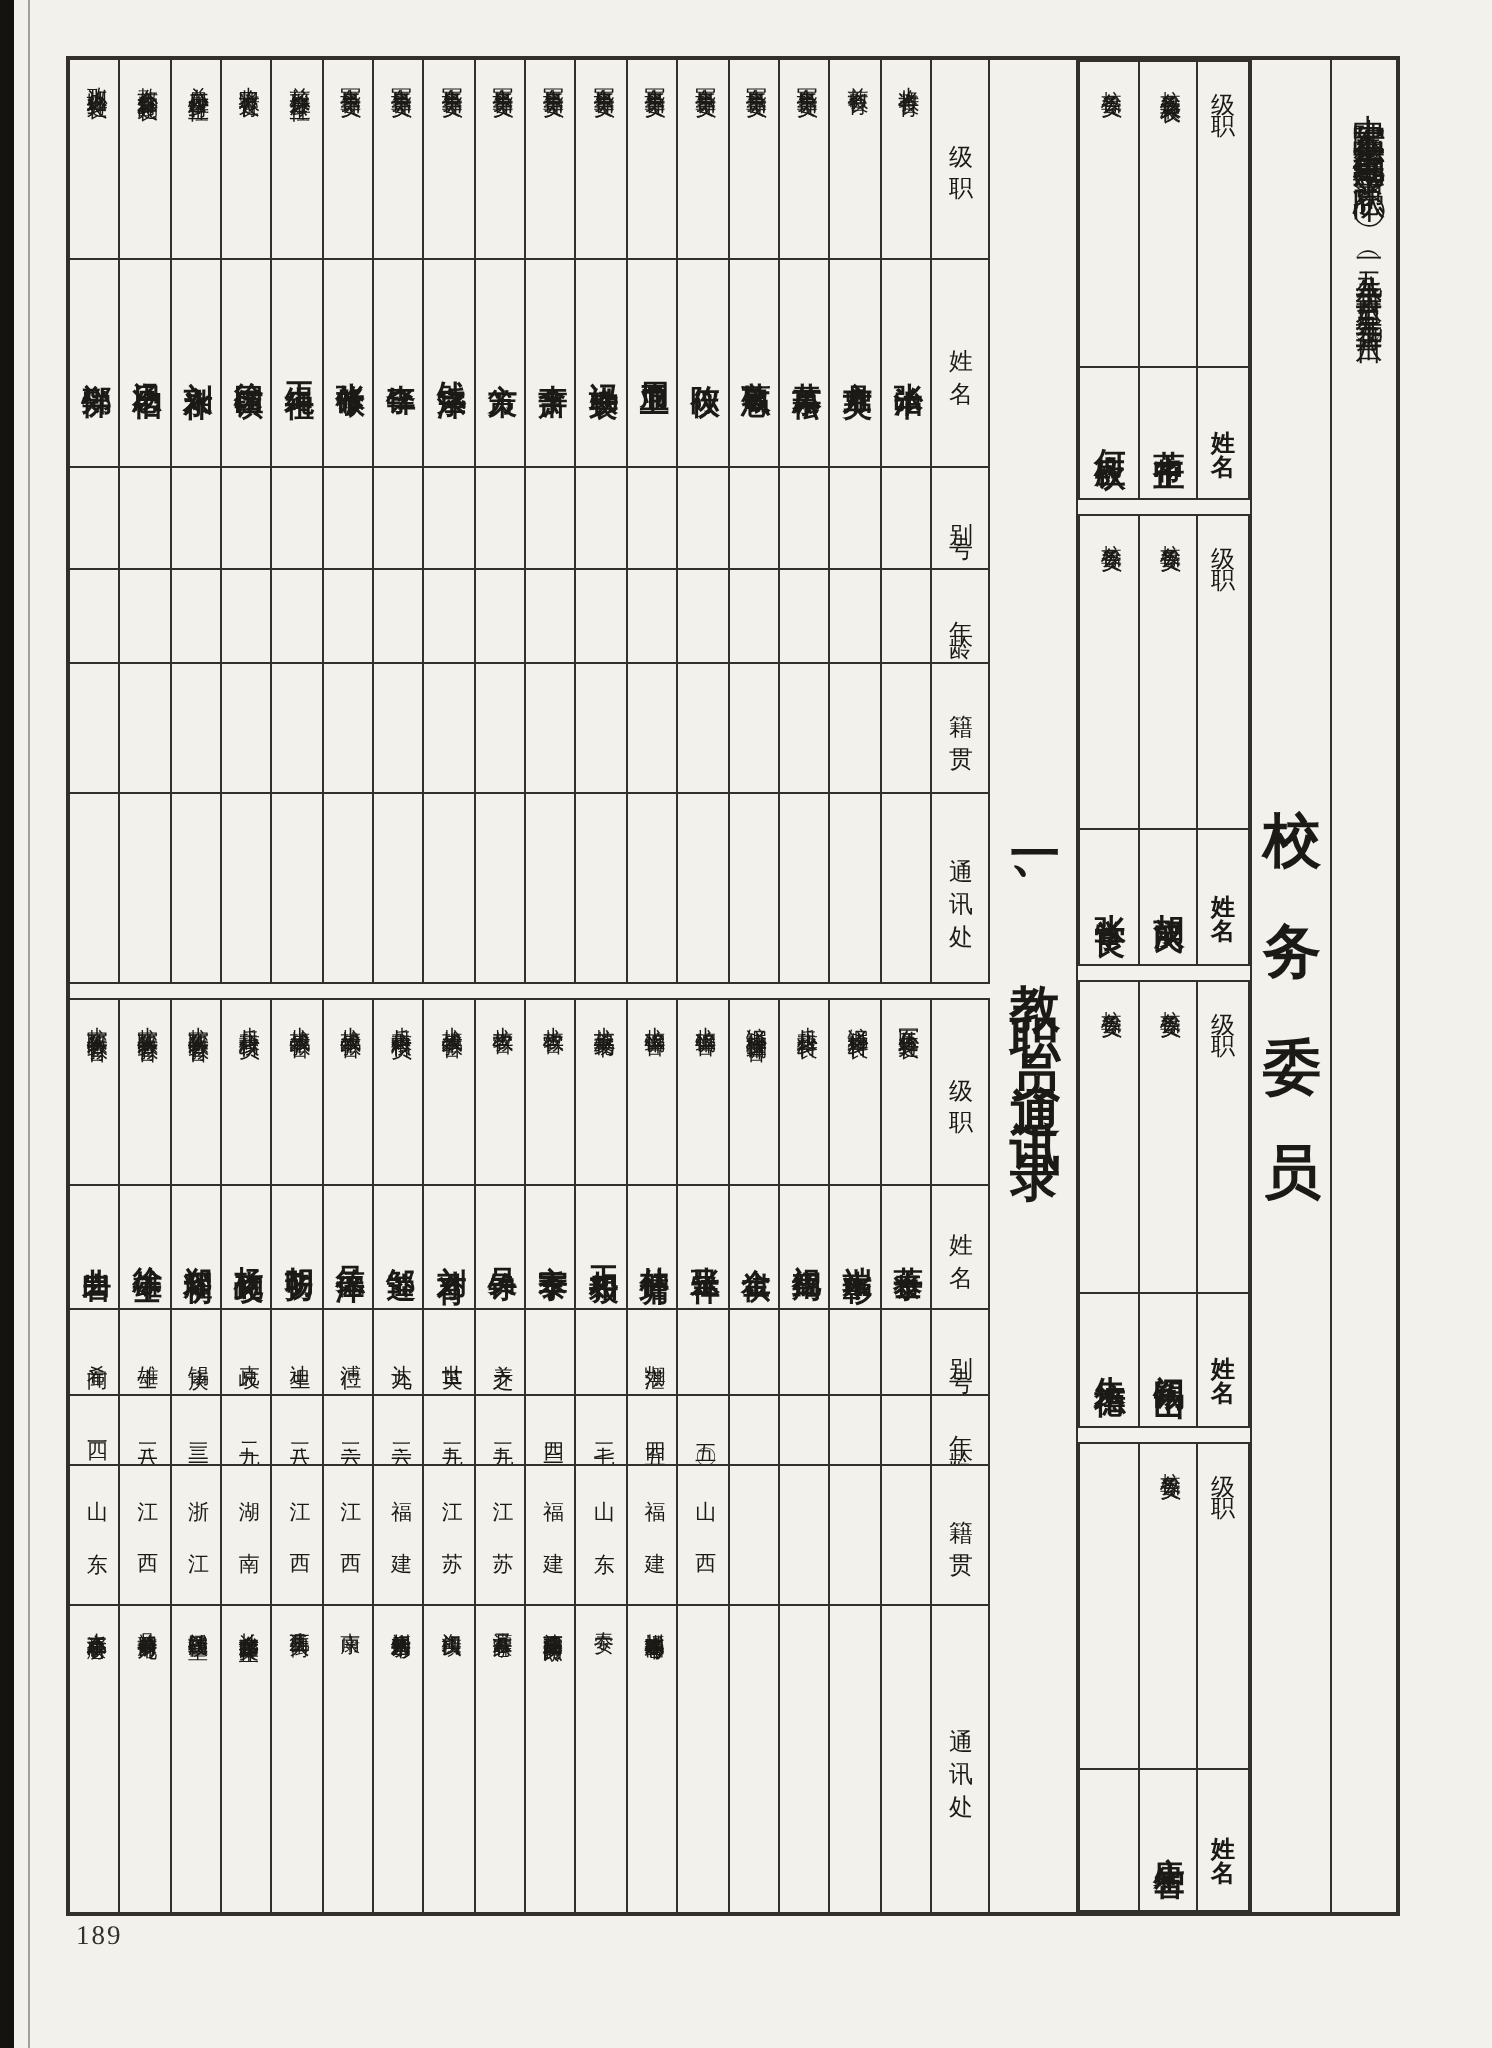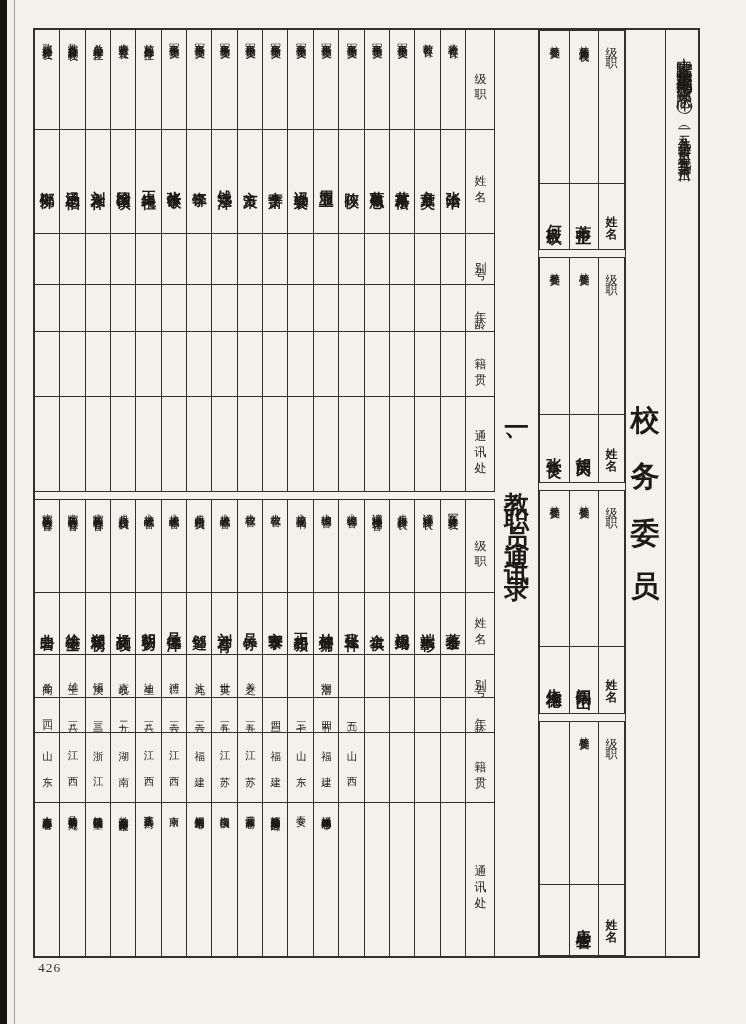--- a/index.html
+++ b/index.html
@@ -920,14 +920,14 @@
     </div>
 
     <div id="title-strip">
       <div class="vtext">
         <span class="title-part1">中央陆军军官学校第七期同学录（第一总队）①</span>
         <span class="title-part2">（一九二八年十二月二十八日至一九二九年十二月二十八日）</span>
       </div>
     </div>
   </div>
 
-  <div class="page-number">426</div>
+  <div class="page-number">189</div>
 </div>
 
 </body></html>

